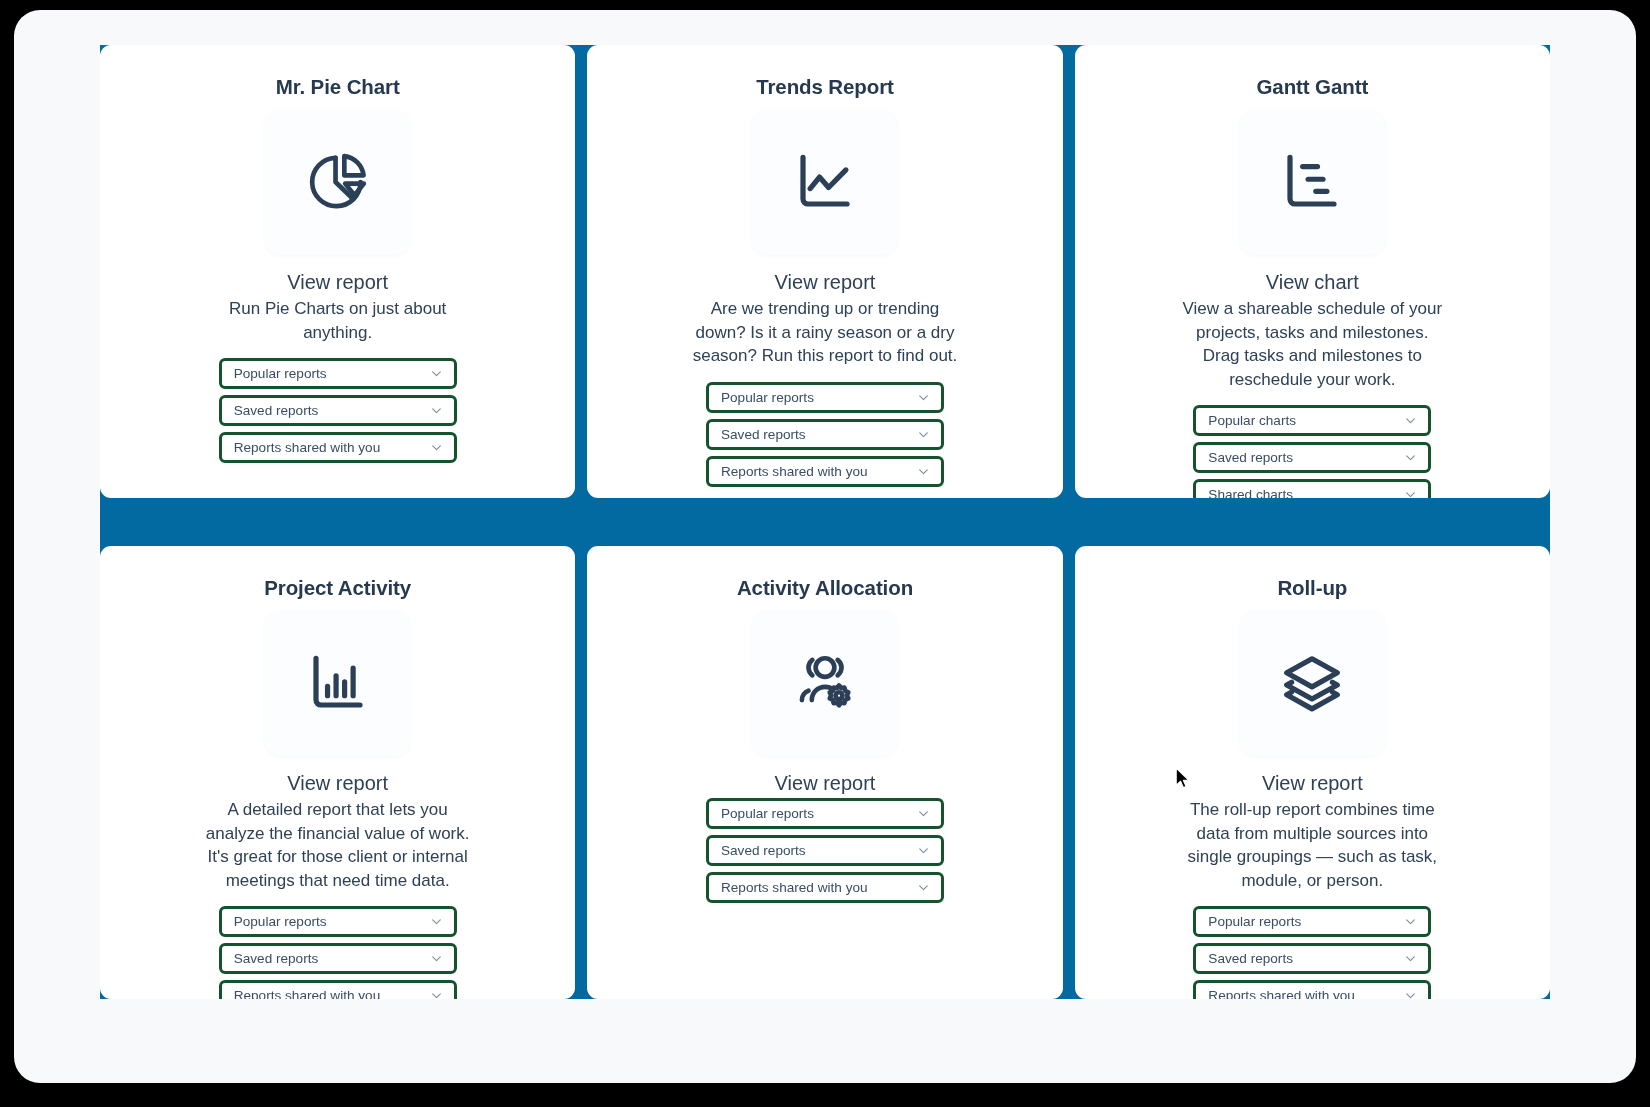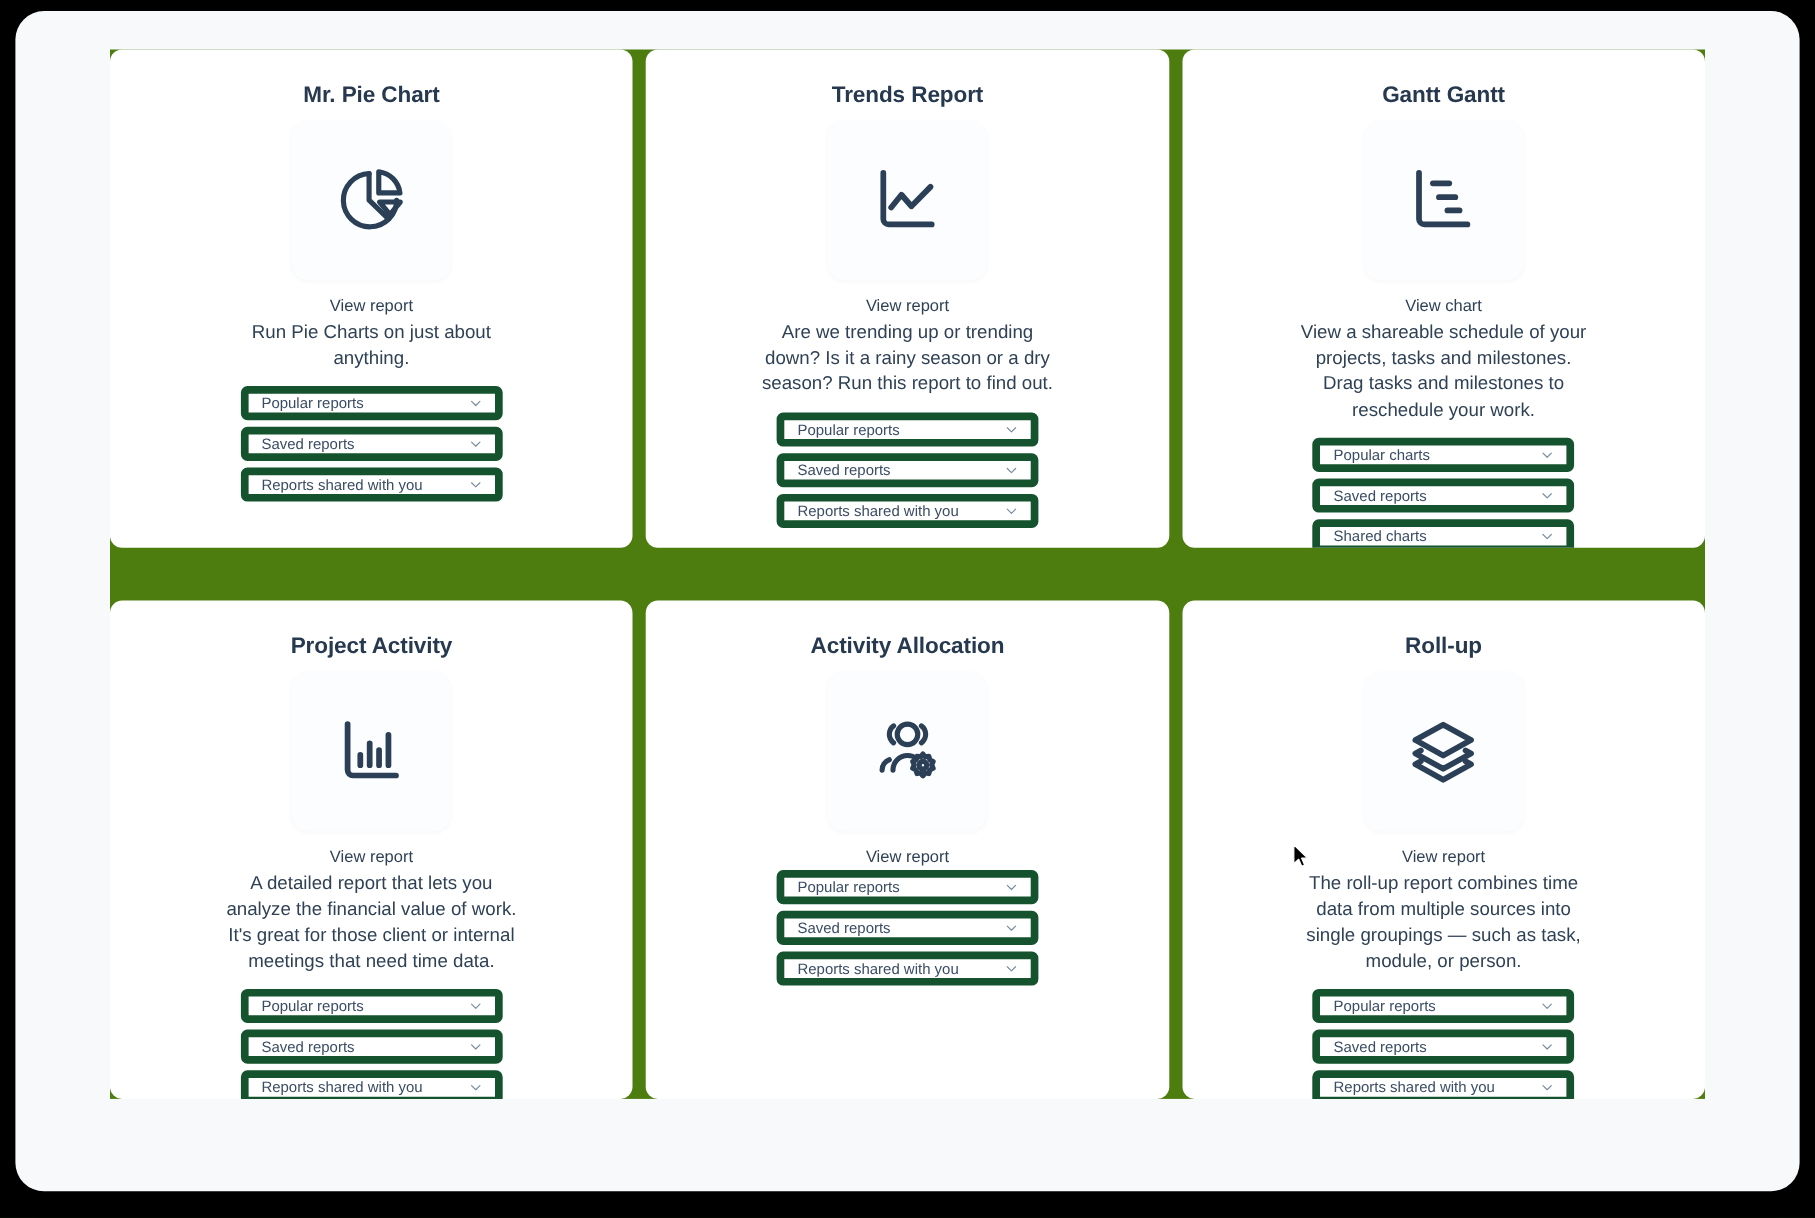--- a/index.html
+++ b/index.html
@@ -27,21 +27,21 @@
   #reports-grid {
     position: absolute;
     left: 86px;
     top: 35px;
     width: 1450px;
     display: grid;
     grid-template-columns: repeat(3, 1fr);
     grid-template-rows: 453px 453px;
     column-gap: 12px;
     row-gap: 48px;
-    background: #4d7c0f;
+    background: #0369a1;
   }
 
   .report-card {
     background: #ffffff;
     border-radius: 11px;
     box-sizing: border-box;
     padding: 30px 22px 26px 22px;
     display: flex;
     flex-direction: column;
     align-items: center;
@@ -71,21 +71,21 @@
     flex: none;
   }
 
   .icon-tile svg {
     width: 66px;
     height: 66px;
     display: block;
   }
 
   .view-link {
-    font-size: 15px;
+    font-size: 20px;
     color: #2f4155;
     text-align: center;
     line-height: 1.38;
     margin-bottom: 1px;
     cursor: pointer;
   }
 
   .card-desc {
     font-size: 17px;
     color: #2f4155;
@@ -100,21 +100,21 @@
     max-width: 238px;
     display: flex;
     flex-direction: column;
     gap: 6px;
   }
 
   .dropdown {
     box-sizing: border-box;
     height: 31px;
     background: #ffffff;
-    border: 7px solid #14532d;
+    border: 3px solid #14532d;
     border-radius: 6px;
     display: flex;
     align-items: center;
     justify-content: space-between;
     padding: 0 11px 0 12px;
     cursor: pointer;
   }
 
   .dropdown-label {
     font-size: 13.6px;

